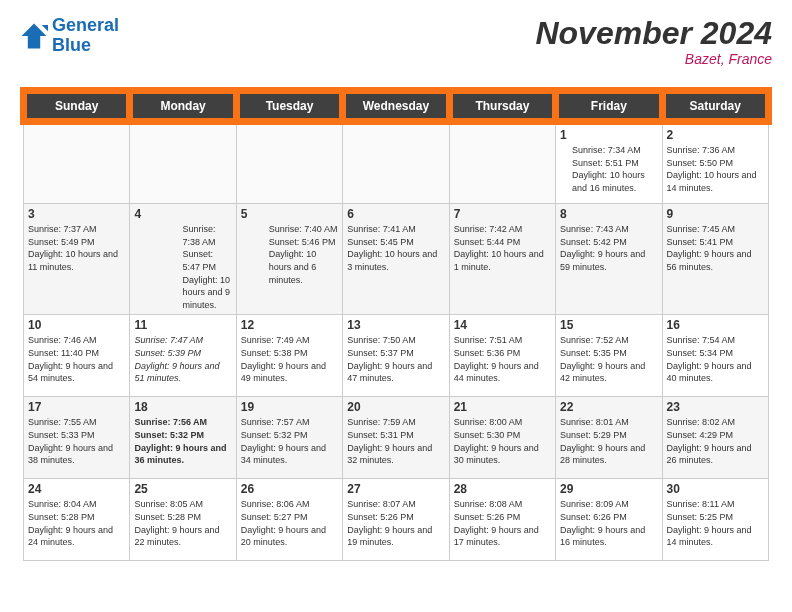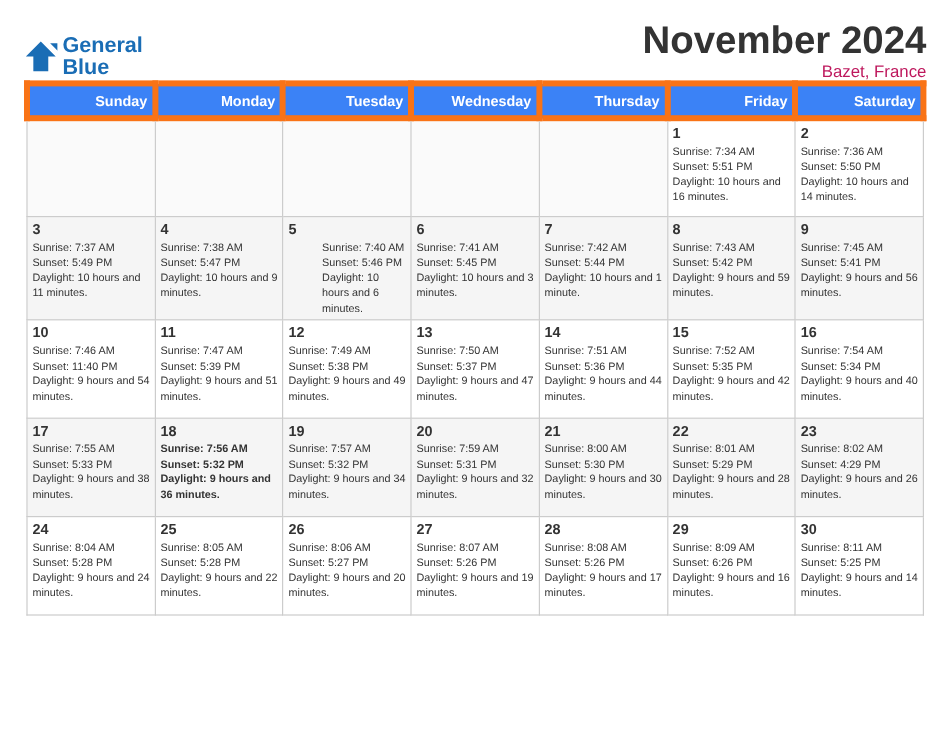--- a/index.html
+++ b/index.html
@@ -10,22 +10,22 @@
       height: 612px;
       overflow: hidden;
     }
     .page {
       width: 792px;
       padding: 16px 20px 12px 20px;
     }
     .header {
       display: flex;
       justify-content: space-between;
-      align-items: flex-end;
-      margin-bottom: 0;
+      align-items: flex-start;
+      margin-bottom: 20px;
     }
     .logo {
       display: flex;
       align-items: center;
       gap: 4px;
     }
     .logo-text {
       font-size: 18px;
       font-weight: bold;
       color: #333;
@@ -33,44 +33,45 @@
     }
     .logo-text span {
       color: #1a6db5;
     }
     .logo-icon {
       width: 28px;
       height: 28px;
     }
     .title-block {
       text-align: right;
+      font-style: italic;
     }
     .month-title {
       font-size: 32px;
       font-weight: bold;
       color: #333;
       line-height: 1.1;
     }
     .location {
       font-size: 14px;
       color: #be185d;
     }
     table {
       width: 100%;
       border-collapse: collapse;
       table-layout: fixed;
     }
     thead tr th {
-      background: #3b82f6;
+      background: #404040;
       color: #fff;
       font-size: 12px;
       font-weight: bold;
       padding: 5px 4px;
-      text-align: right;
-      border: 5px solid #f97316;
+      text-align: center;
+      border: 7px solid #f97316;
     }
     tbody tr td {
       border: 1px solid #ccc;
       vertical-align: top;
       padding: 3px 4px;
       font-size: 9.5px;
       color: #333;
       height: 82px;
       background: #fff;
     }
@@ -128,41 +129,41 @@
     </thead>
     <tbody id="calendar-body">
     <tr>
           <td class="empty"></td>
           <td class="empty"></td>
           <td class="empty"></td>
           <td class="empty"></td>
           <td class="empty"></td>
           <td>
             <span class="day-num">1</span>
-            <div class="day-info" style="white-space: pre-line;">Sunrise: 7:34 AM
+            <div class="day-info" style="white-space: pre-line; margin-left: 12px;">Sunrise: 7:34 AM
 Sunset: 5:51 PM
 Daylight: 10 hours and 16 minutes.</div>
           </td>
           <td>
             <span class="day-num">2</span>
             <div class="day-info" style="white-space: pre-line;">Sunrise: 7:36 AM
 Sunset: 5:50 PM
 Daylight: 10 hours and 14 minutes.</div>
           </td>
         </tr>
         <tr>
           <td>
             <span class="day-num">3</span>
             <div class="day-info" style="white-space: pre-line;">Sunrise: 7:37 AM
 Sunset: 5:49 PM
 Daylight: 10 hours and 11 minutes.</div>
           </td>
           <td>
             <span class="day-num">4</span>
-            <div class="day-info" style="white-space: pre-line;">Sunrise: 7:38 AM
+            <div class="day-info" style="white-space: pre-line; margin-left: 48px;">Sunrise: 7:38 AM
 Sunset: 5:47 PM
 Daylight: 10 hours and 9 minutes.</div>
           </td>
           <td>
             <span class="day-num">5</span>
             <div class="day-info" style="white-space: pre-line; margin-left: 28px;">Sunrise: 7:40 AM
 Sunset: 5:46 PM
 Daylight: 10 hours and 6 minutes.</div>
           </td>
           <td>
@@ -192,21 +193,21 @@
         </tr>
         <tr>
           <td>
             <span class="day-num">10</span>
             <div class="day-info" style="white-space: pre-line;">Sunrise: 7:46 AM
 Sunset: 11:40 PM
 Daylight: 9 hours and 54 minutes.</div>
           </td>
           <td>
             <span class="day-num">11</span>
-            <div class="day-info" style="white-space: pre-line;">Sunrise: 7:47 AM
+            <div class="day-info" style="white-space: pre-line; font-style: italic;">Sunrise: 7:47 AM
 Sunset: 5:39 PM
 Daylight: 9 hours and 51 minutes.</div>
           </td>
           <td>
             <span class="day-num">12</span>
             <div class="day-info" style="white-space: pre-line;">Sunrise: 7:49 AM
 Sunset: 5:38 PM
 Daylight: 9 hours and 49 minutes.</div>
           </td>
           <td>

